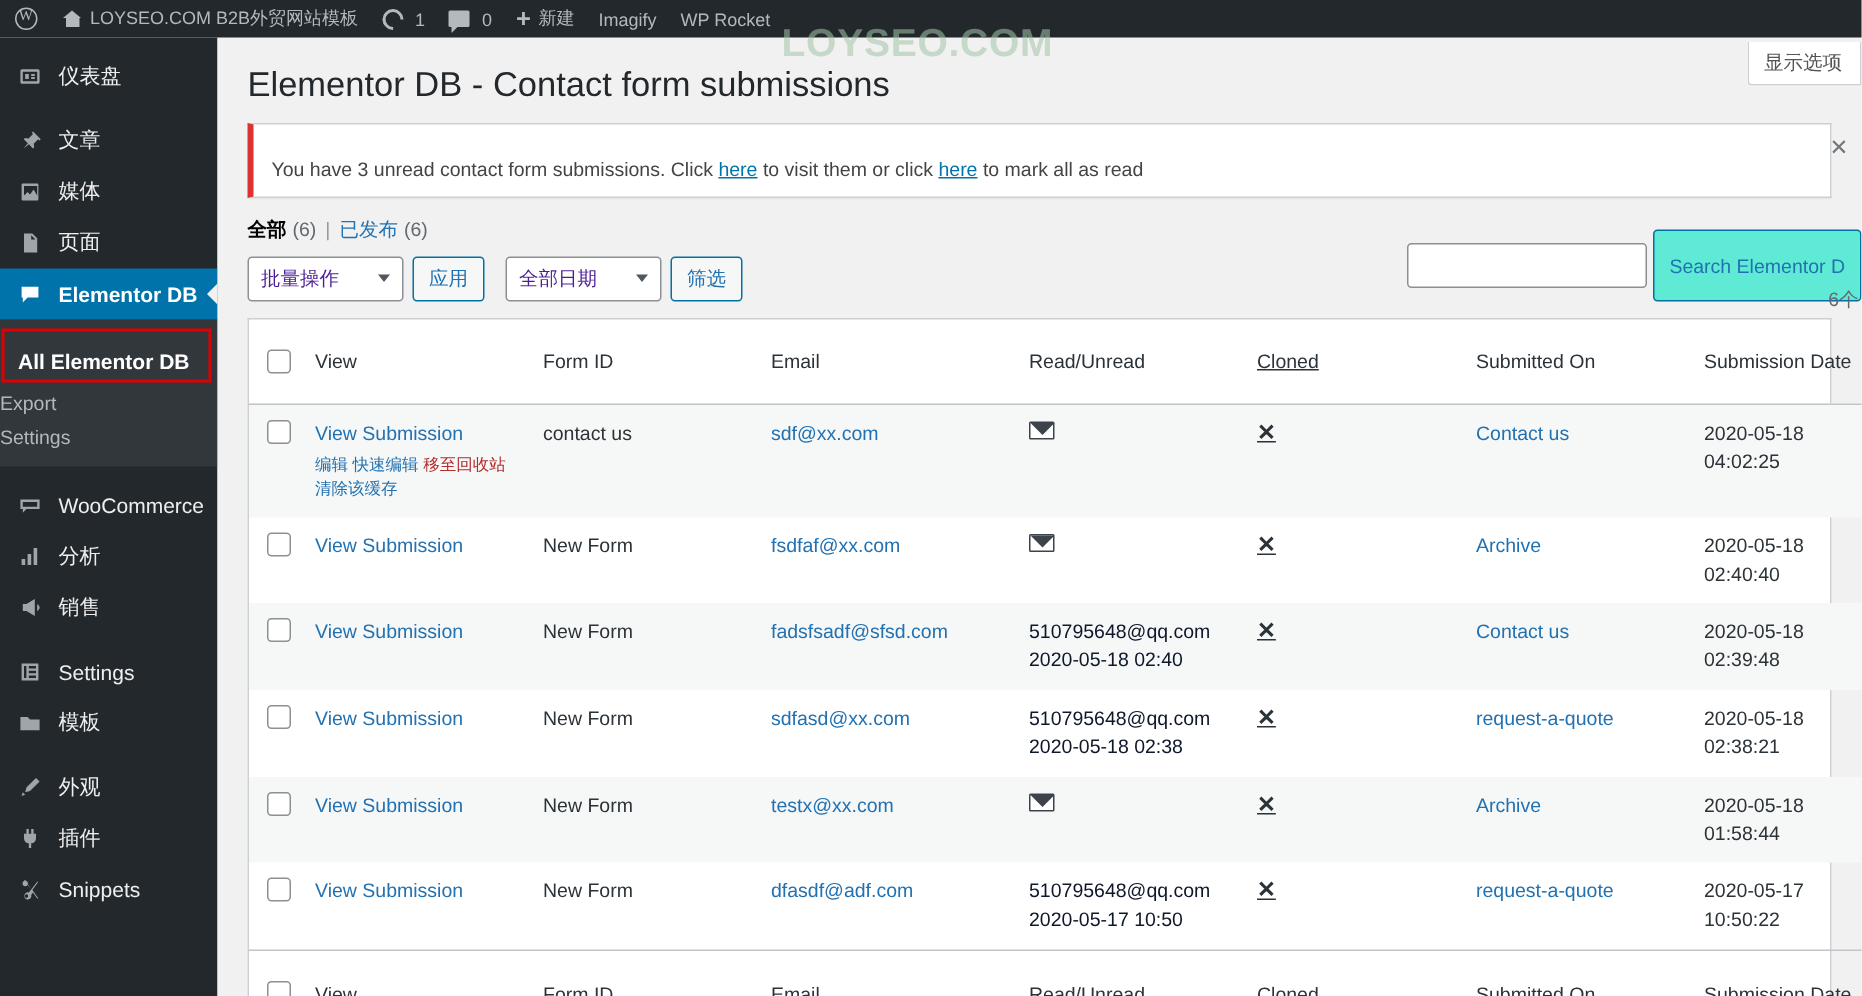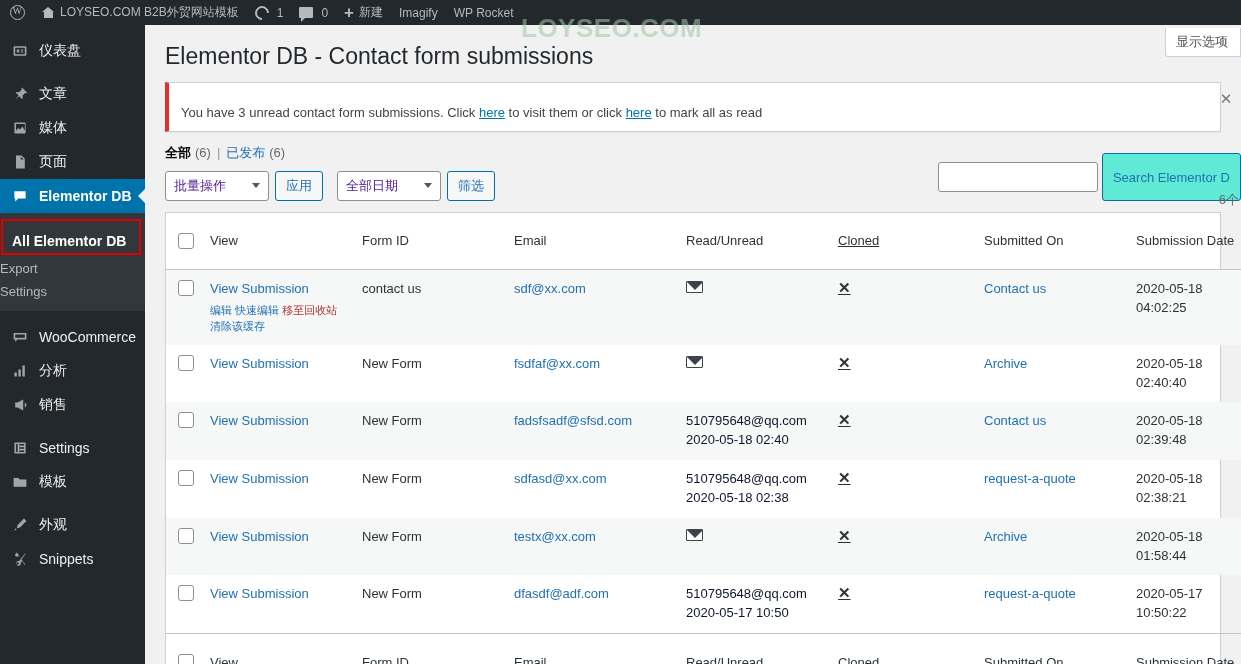--- a/index.html
+++ b/index.html
@@ -447,20 +447,28 @@
 
   <a class="menu-item">
     <span class="menu-ico">
       <svg width="16" height="16" viewBox="0 0 20 20" fill="currentColor">
           <path d="M15 2l3 3-8 8-4 1 1-4 8-8zM4 14l2 2-3 1 1-3z"></path>
         </svg>
     </span>
     <span>外观</span>
   </a>
 
+  <a class="menu-item">
+    <span class="menu-ico">
+      <svg width="16" height="16" viewBox="0 0 20 20" fill="currentColor">
+          <path d="M7 2v4H5v4a4 4 0 004 4v4h2v-4a4 4 0 004-4V6h-2V2h-2v4H9V2H7z"></path>
+        </svg>
+    </span>
+    <span>插件</span>
+  </a>
 
   <a class="menu-item">
     <span class="menu-ico">
       <svg width="16" height="16" viewBox="0 0 20 20" fill="currentColor">
           <path d="M5 2l6 8-2 2.5a3 3 0 102 2l1.5-2 3.5 5h1l-5-7 5-7h-1l-5 6.5L6 2H5zM7 17a1.5 1.5 0 110-3 1.5 1.5 0 010 3z"></path>
           <circle cx="6" cy="5" r="2.2"></circle>
         </svg>
     </span>
     <span>Snippets</span>
   </a>

